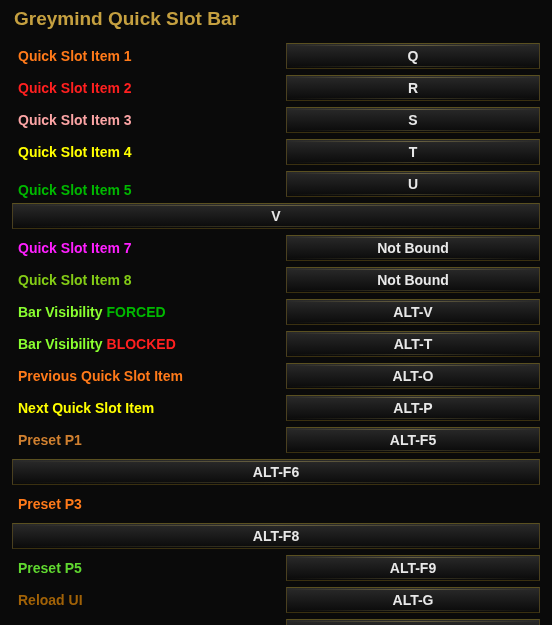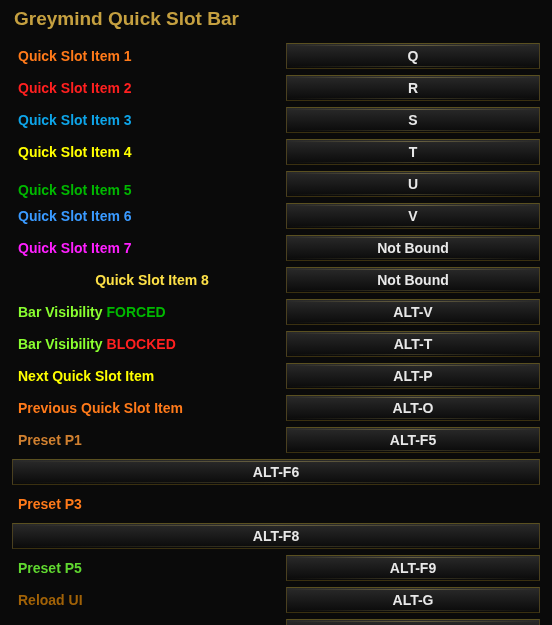--- a/index.html
+++ b/index.html
@@ -64,26 +64,26 @@
       content: '';
       position: absolute;
       bottom: 1px;
       left: 0;
       right: 0;
       height: 1px;
       background: linear-gradient(to right, transparent, rgba(200,180,100,0.25), transparent);
     }
     .c-orange { color: #ff7a1a; }
     .c-red { color: #ff2020; }
-    .c-lightgreen { color: #0ea5e9; }
+    .c-lightgreen { color: #fca5a5; }
     .c-yellow { color: #ffff00; }
     .c-green { color: #00b800; margin-top: 12px; }
     .c-blue { color: #3a9aff; }
     .c-magenta { color: #ff20ff; }
-    .c-gray { color: #fde047; text-align: center; }
+    .c-gray { color: #84cc16; }
     .c-lime { color: #8aff30; text-align: right; }
     .c-darkred { color: #d02020; }
     .c-brown { color: #d08030; }
     .c-olive { color: #d8e030; }
     .c-lime2 { color: #60d830; }
     .c-grayfade { color: #a16207; }
     .c-grayfade2 { color: #707070; }
     .label-split span:first-child { margin-right: 4px; }
   </style>
 </head>
@@ -106,46 +106,45 @@
     </div>
     <div class="row">
       <div class="label c-yellow">Quick Slot Item 4</div>
       <div class="binding-box">T</div>
     </div>
     <div class="row">
       <div class="label c-green">Quick Slot Item 5</div>
       <div class="binding-box">U</div>
     </div>
     <div class="row">
-      <div class="label c-blue">Quick Slot Item 6</div>
       <div class="binding-box">V</div>
     </div>
     <div class="row">
       <div class="label c-magenta">Quick Slot Item 7</div>
       <div class="binding-box">Not Bound</div>
     </div>
     <div class="row">
       <div class="label c-gray">Quick Slot Item 8</div>
       <div class="binding-box">Not Bound</div>
     </div>
     <div class="row">
       <div class="label label-split"><span class="c-lime">Bar Visibility</span><span class="c-green">FORCED</span></div>
       <div class="binding-box">ALT-V</div>
     </div>
     <div class="row">
       <div class="label label-split"><span class="c-lime">Bar Visibility</span><span class="c-red">BLOCKED</span></div>
       <div class="binding-box">ALT-T</div>
     </div>
     <div class="row">
+      <div class="label c-orange">Previous Quick Slot Item</div>
+      <div class="binding-box">ALT-O</div>
+    </div>
+    <div class="row">
       <div class="label c-yellow">Next Quick Slot Item</div>
       <div class="binding-box">ALT-P</div>
-    </div>
-    <div class="row">
-      <div class="label c-orange">Previous Quick Slot Item</div>
-      <div class="binding-box">ALT-O</div>
     </div>
     <div class="row">
       <div class="label c-brown">Preset P1</div>
       <div class="binding-box">ALT-F5</div>
     </div>
     <div class="row">
       <div class="binding-box">ALT-F6</div>
     </div>
     <div class="row">
       <div class="label c-orange">Preset P3</div>

